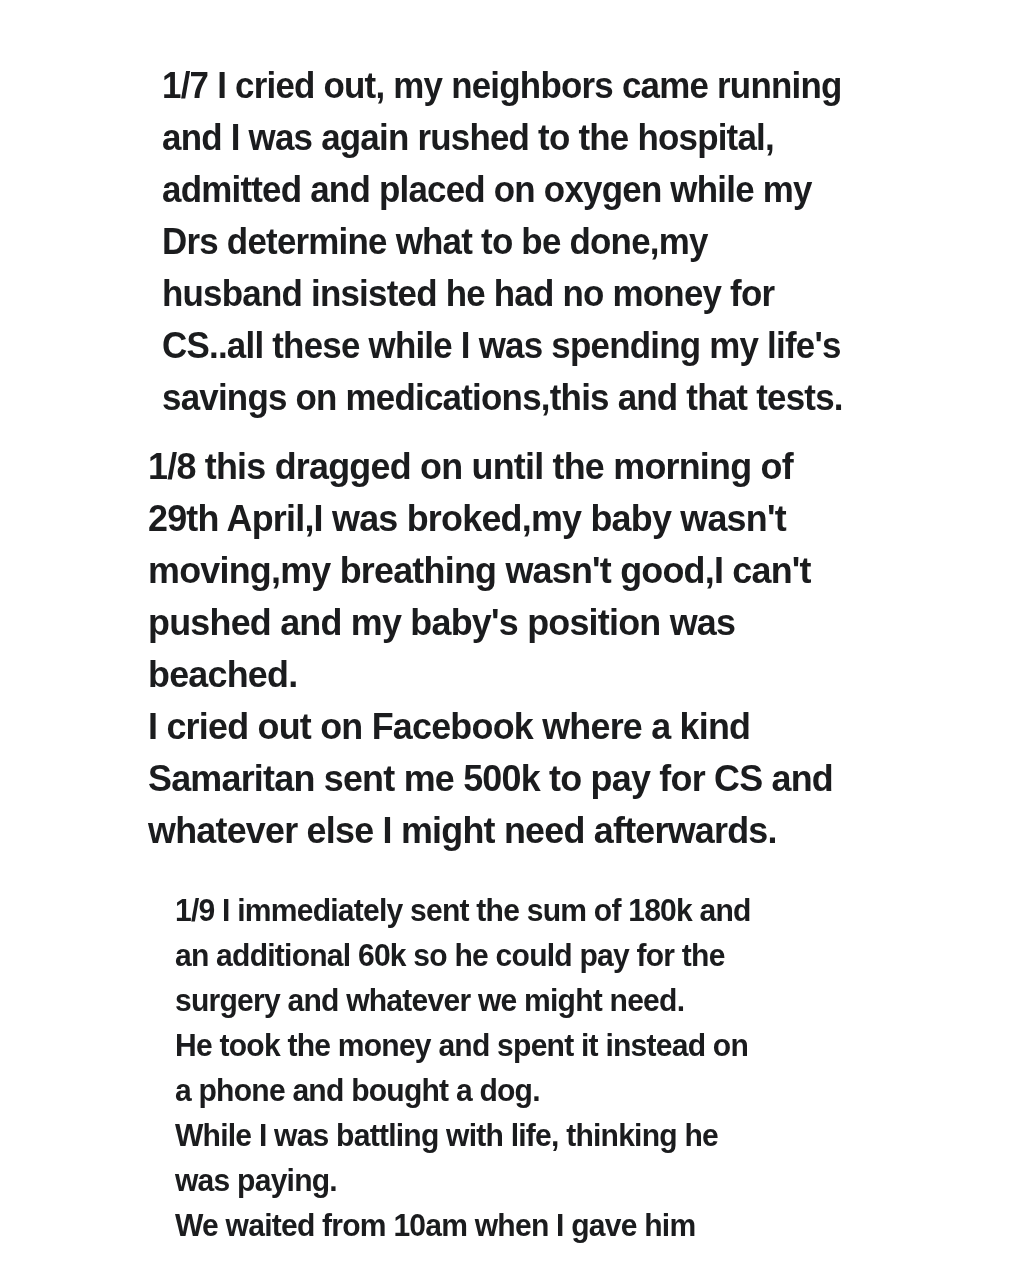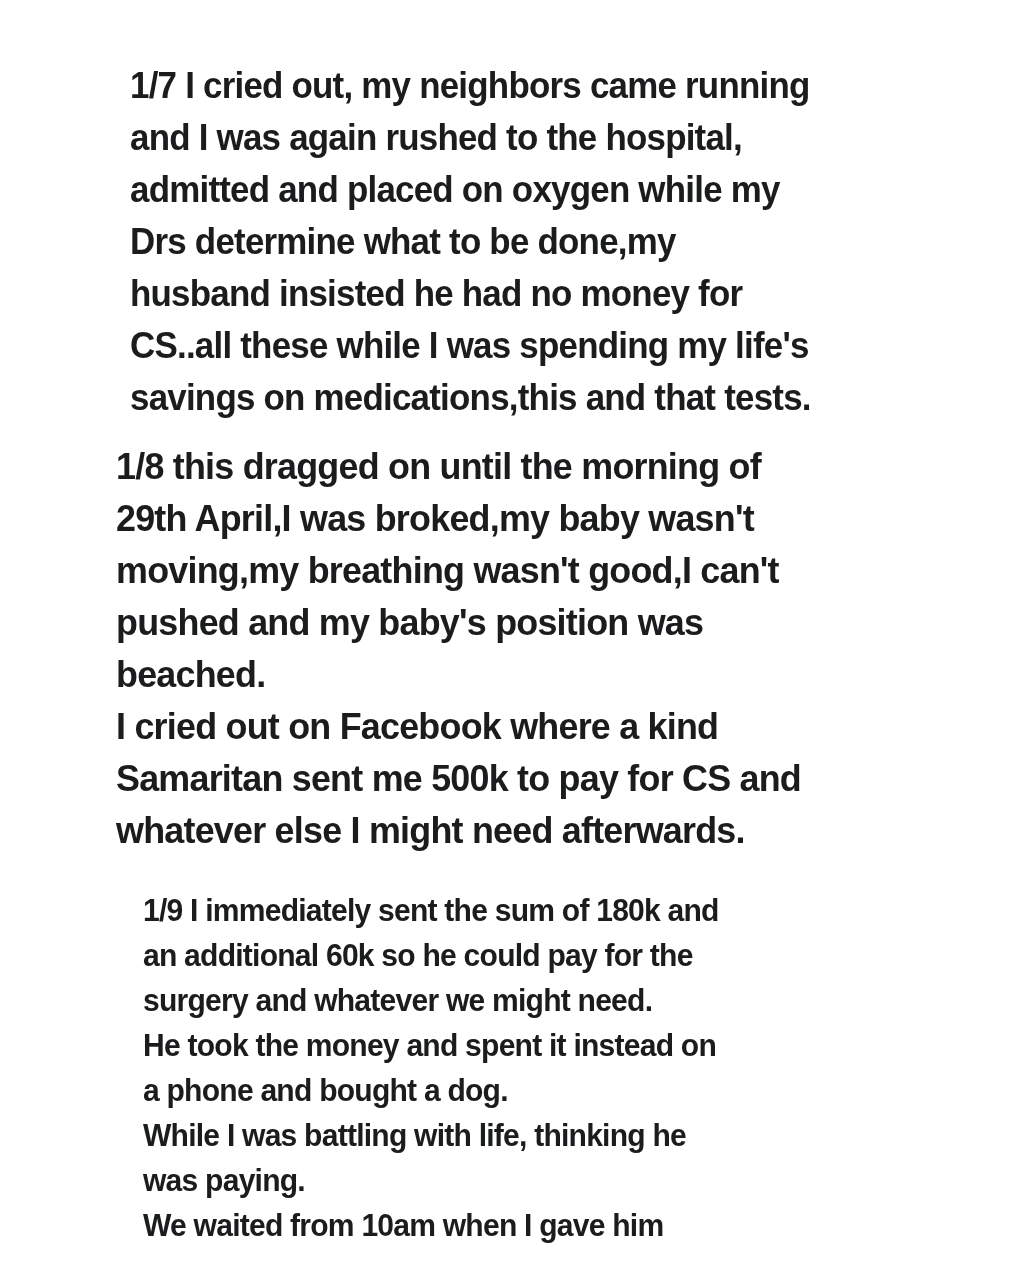--- a/index.html
+++ b/index.html
@@ -11,20 +11,21 @@
     height: 1280px;
     background: #ffffff;
     position: relative;
     overflow: hidden;
     font-family: "Liberation Sans", sans-serif;
   }
   .page {
     position: absolute;
     inset: 0;
     background: #ffffff;
+    margin-left: 32px;
   }
   .post-text {
     position: absolute;
     font-weight: 700;
     color: #1b1c1e;
     white-space: pre-line;
     letter-spacing: -0.8px;
     transform-origin: left top;
     transform: scaleX(0.97);
   }

